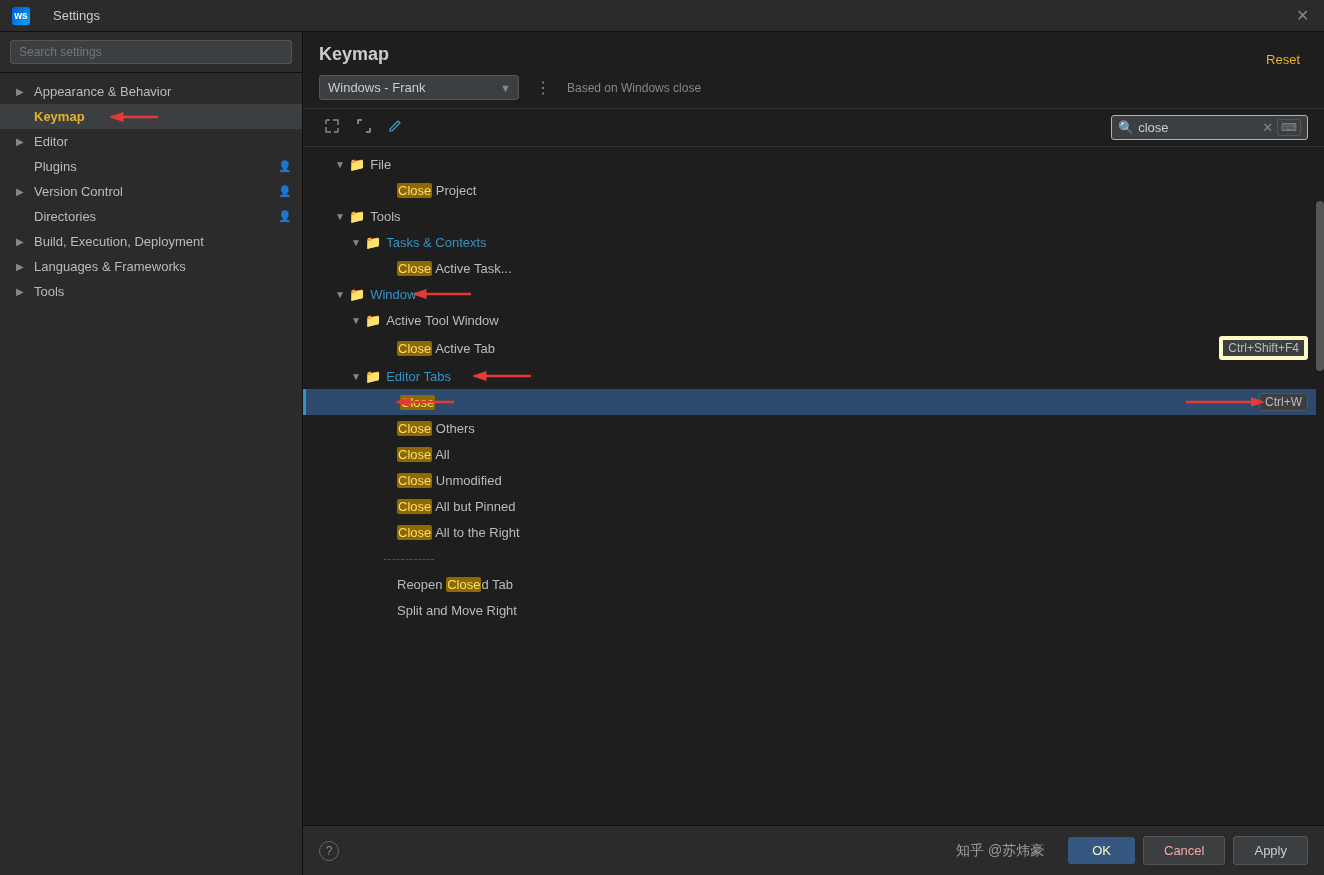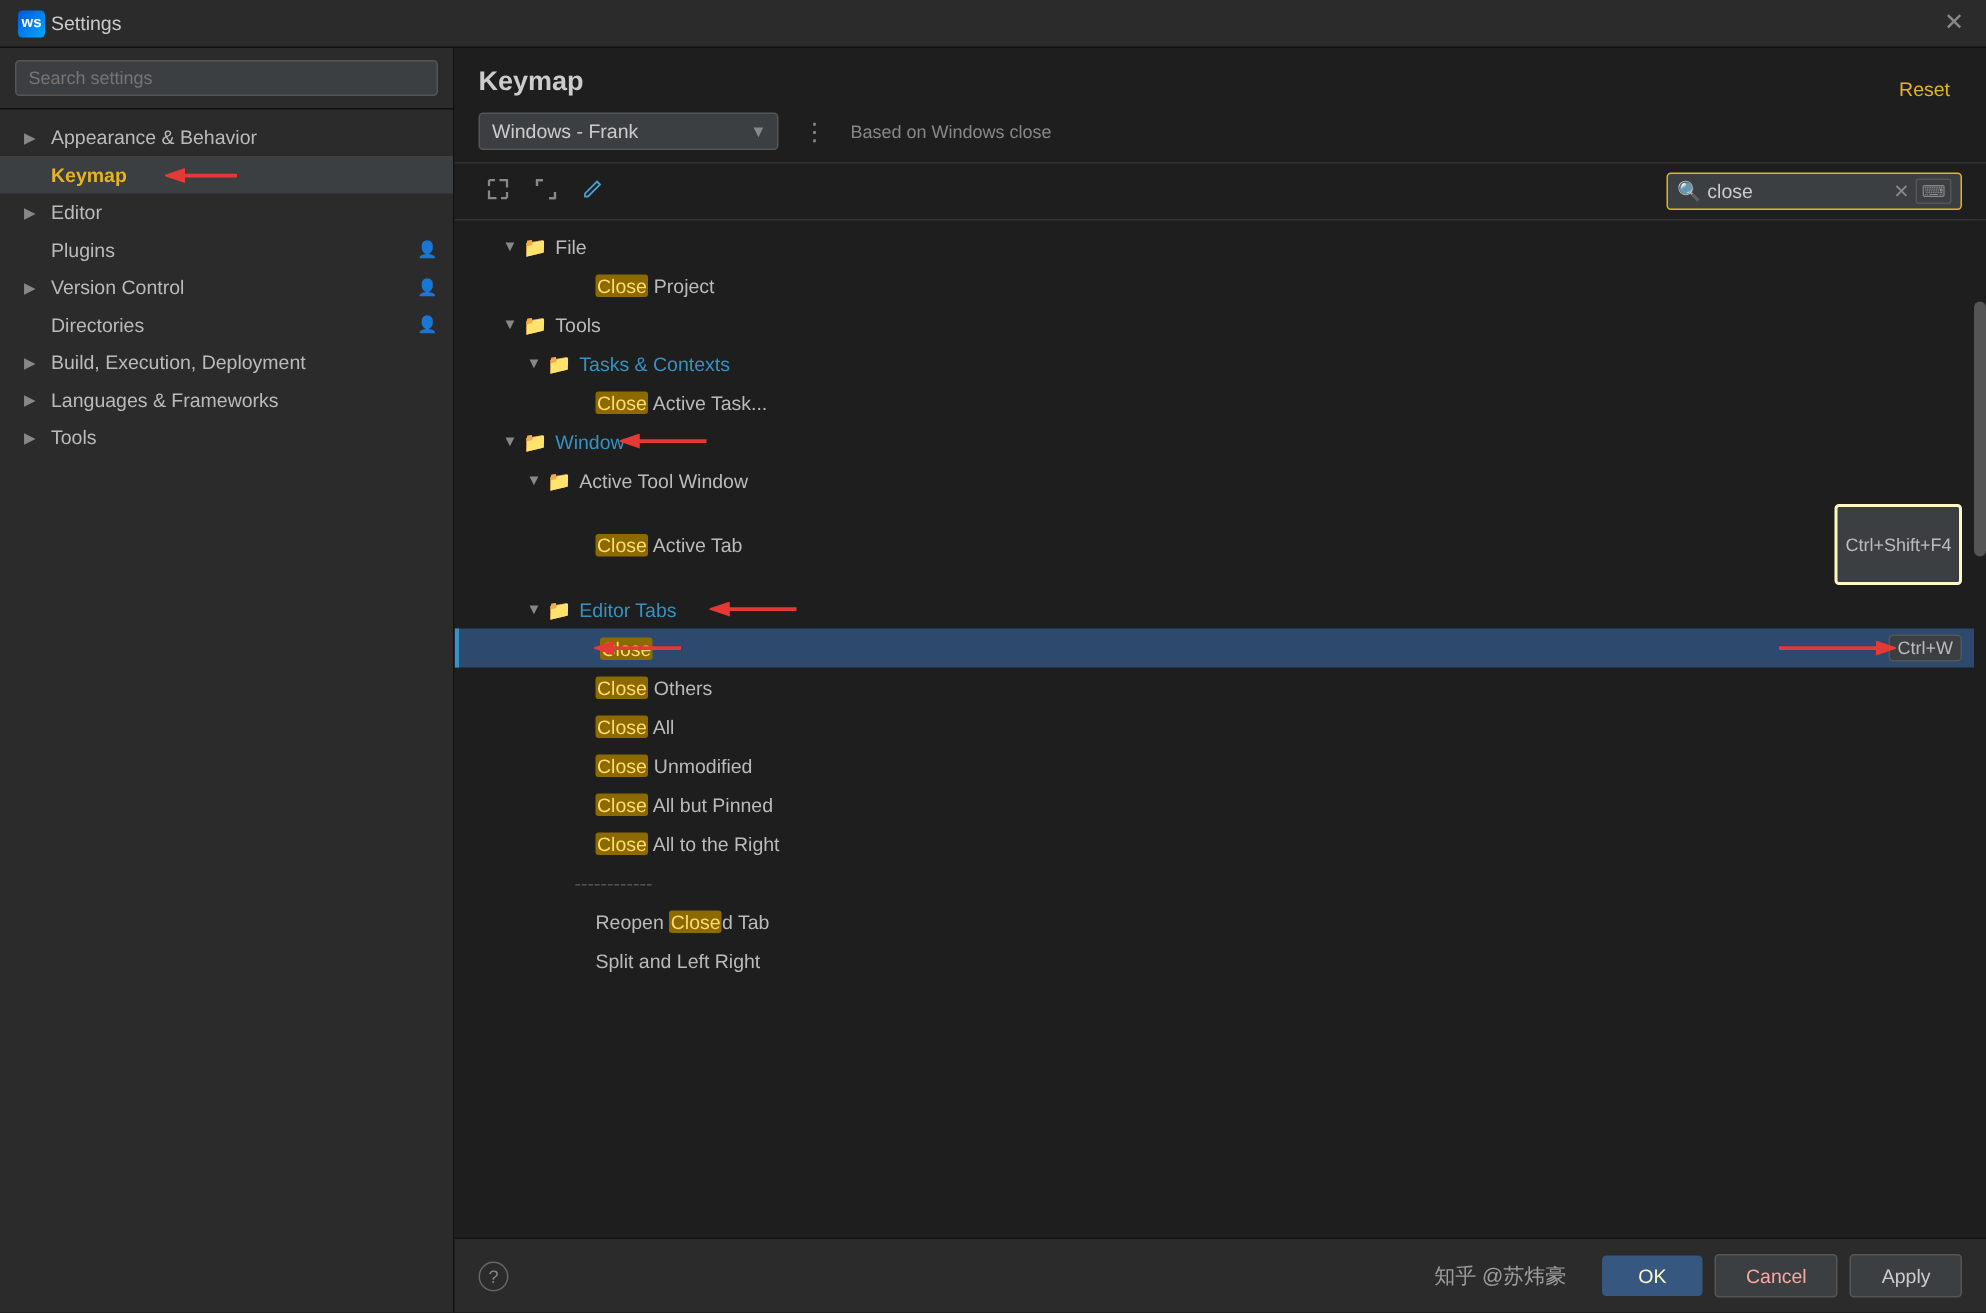--- a/index.html
+++ b/index.html
@@ -19,21 +19,21 @@
       display: flex;
       align-items: center;
       justify-content: space-between;
       padding: 0 12px;
       height: 32px;
       border-bottom: 1px solid #111;
     }
     .title-bar-left {
       display: flex;
       align-items: center;
-      gap: 4px;
+      gap: 23px;
     }
     .app-icon {
       width: 18px;
       height: 18px;
       background: linear-gradient(135deg, #0057d9, #00a8ff);
       border-radius: 3px;
       display: flex;
       align-items: center;
       justify-content: center;
       font-size: 10px;
@@ -279,23 +279,23 @@
       background: #8d6a00;
       color: #ffdb70;
       border-radius: 2px;
       padding: 0 1px;
     }
     .tree-shortcut {
       margin-left: auto;
       color: #bbb;
       font-size: 12px;
       background: #3c3f41;
-      border: 2px solid #fef9c3;
-      border-radius: 3px;
-      padding: 18px 5px;
+      border: 4px solid #fef9c3;
+      border-radius: 3px;
+      padding: 1px 5px;
     }
     .tree-shortcut-partial {
       margin-left: auto;
       color: #bbb;
       font-size: 12px;
       background: #3c3f41;
       border: 1px solid #555;
       border-radius: 3px;
       padding: 1px 5px;
     }
@@ -627,21 +627,21 @@
 
       <div class="tree-item tree-indent4">
         <span class="tree-expand" style="opacity:0;"></span>
         <span class="tree-label">
           Reopen <span class="highlight-word">Close</span>d Tab
         </span>
       </div>
 
       <div class="tree-item tree-indent4">
         <span class="tree-expand" style="opacity:0;"></span>
-        <span class="tree-label">Split and Left Right</span>
+        <span class="tree-label">Split and Move Right</span>
       </div>
 
       <div style="position:absolute;right:0;top:0;width:8px;height:100%;background:#1e1e1e;">
         <div style="position:absolute;top:8%;right:0;width:8px;height:25%;background:#555;border-radius:4px;"></div>
       </div>
 
     </div>
 
     <div class="bottom-bar">
       <div class="bottom-help">

